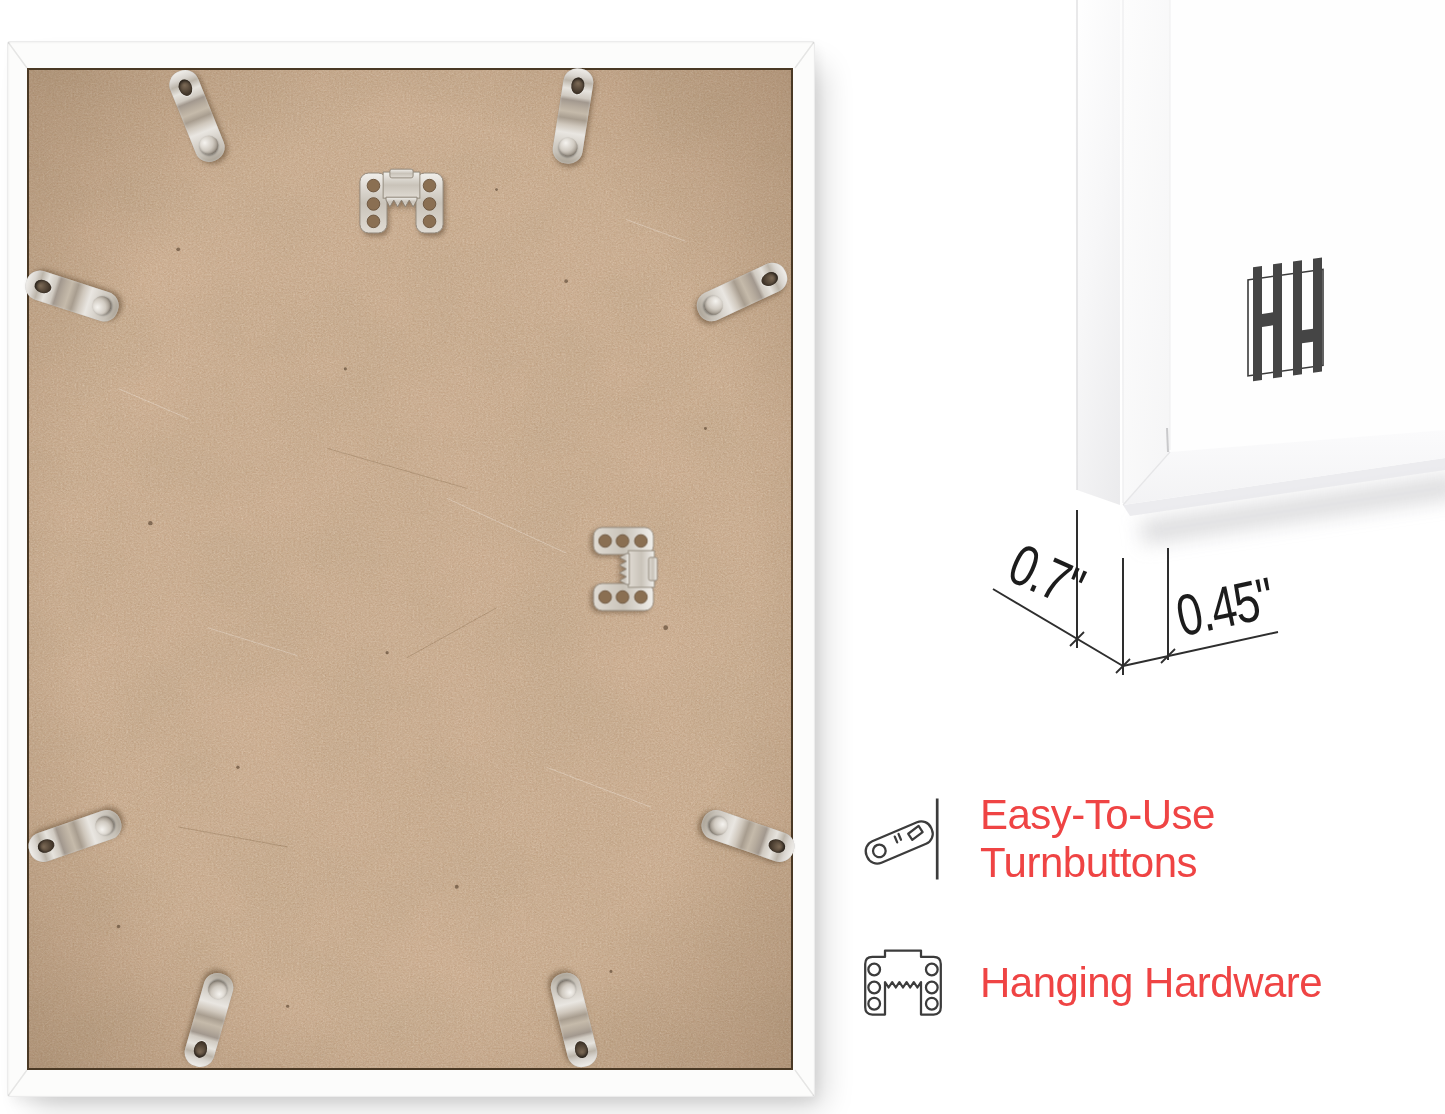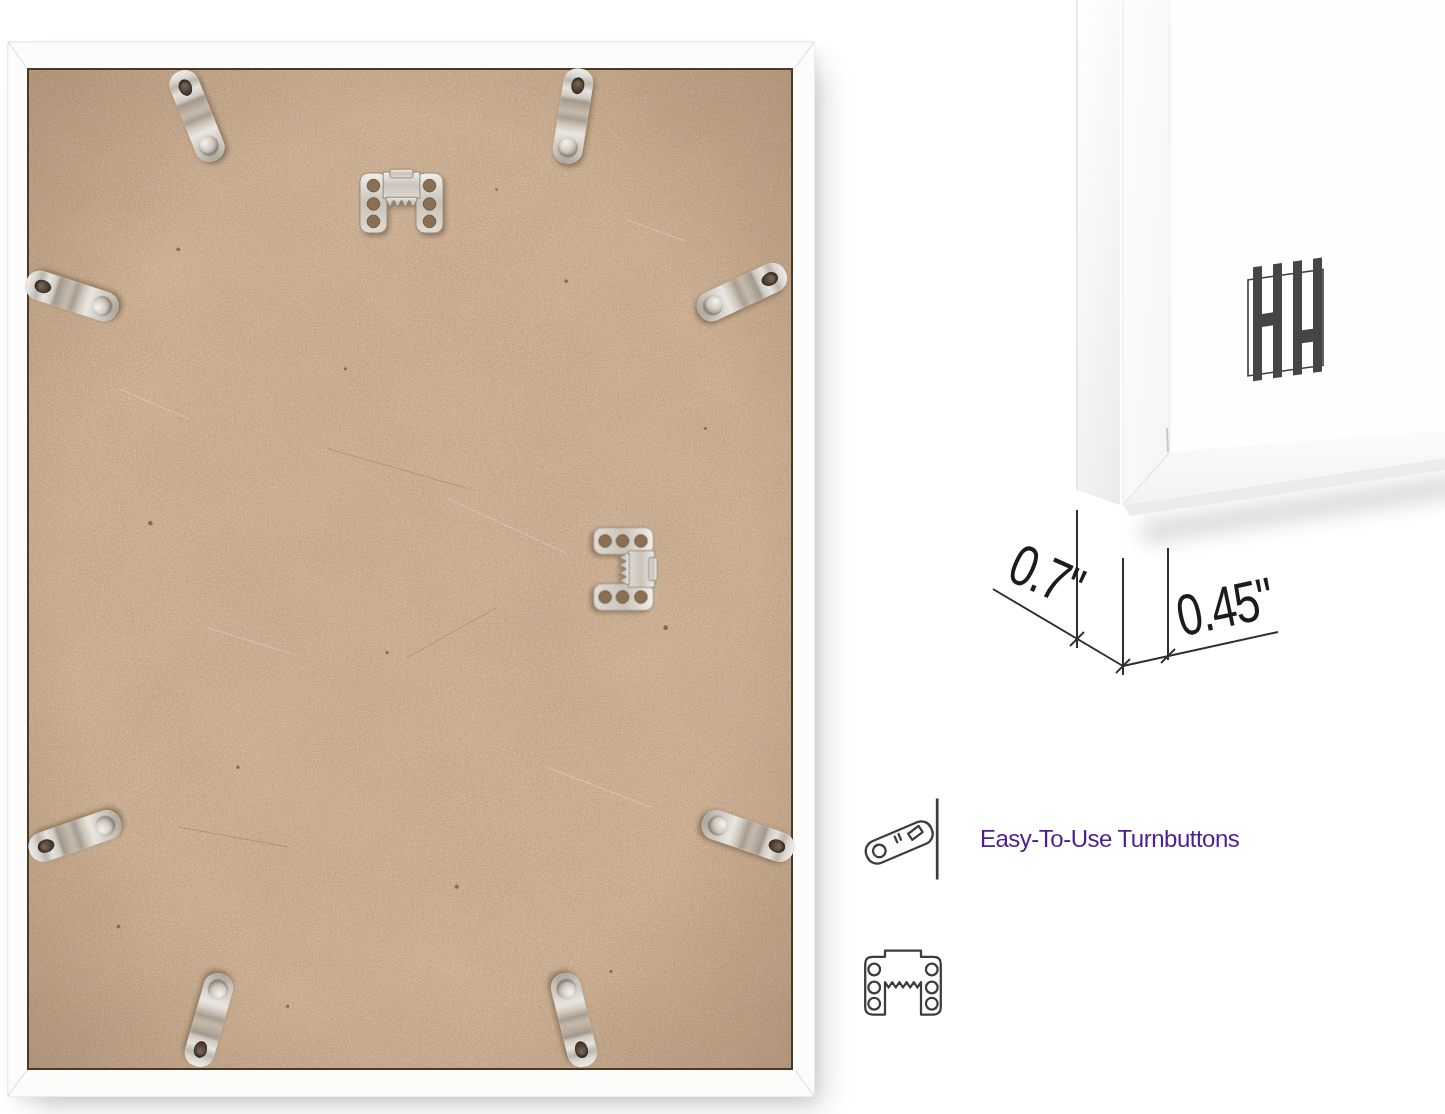--- a/index.html
+++ b/index.html
@@ -62,21 +62,21 @@
   .dims-svg{position:absolute;left:950px;top:480px;width:370px;height:230px;}
   .dim-text{position:absolute;color:#1c1c1c;font-size:58px;line-height:70px;text-align:center;
     font-weight:400;letter-spacing:-2px;white-space:nowrap;}
   .dim-07{left:1000px;top:540px;width:90px;transform:rotate(24deg) scaleX(0.78);}
   .dim-045{left:1163px;top:572px;width:122px;transform:rotate(-12deg) scaleX(0.78);}
 
   
   .features{position:absolute;left:858px;top:796px;width:540px;}
   .feature-item{display:flex;align-items:center;gap:32px;height:86px;margin-bottom:58px;}
   .feature-icon{width:90px;height:86px;flex:0 0 90px;}
-  .feature-label{font-size:24px;color:#4c1d95;letter-spacing:-0.5px;font-weight:400;}
+  .feature-label{font-size:42px;color:#ef4444;letter-spacing:-0.5px;font-weight:400;}
 </style>
 </head>
 <body>
 
 <div class="canvas">
 
   <div class="photo-frame">
     <div class="backing">
       <svg viewBox="0 0 766 1002" preserveAspectRatio="none">
         <defs>
@@ -283,16 +283,17 @@
                  L30,82 L16,82 Q8,82 8,74 L8,26 Q8,18 16,18 Z" fill="none" stroke="#3c3c3c" stroke-width="2.5" stroke-linejoin="round"></path>
         <g fill="none" stroke="#3c3c3c" stroke-width="2.5">
           <circle cx="18" cy="32" r="6.5"></circle>
             <circle cx="18" cy="52" r="6.5"></circle>
             <circle cx="18" cy="70" r="6.5"></circle>
           <circle cx="82" cy="32" r="6.5"></circle>
             <circle cx="82" cy="52" r="6.5"></circle>
             <circle cx="82" cy="70" r="6.5"></circle>
         </g>
       </svg>
+      <div class="feature-label">Hanging Hardware</div>
     </div>
 
   </div>
 </div>
 
 </body></html>

